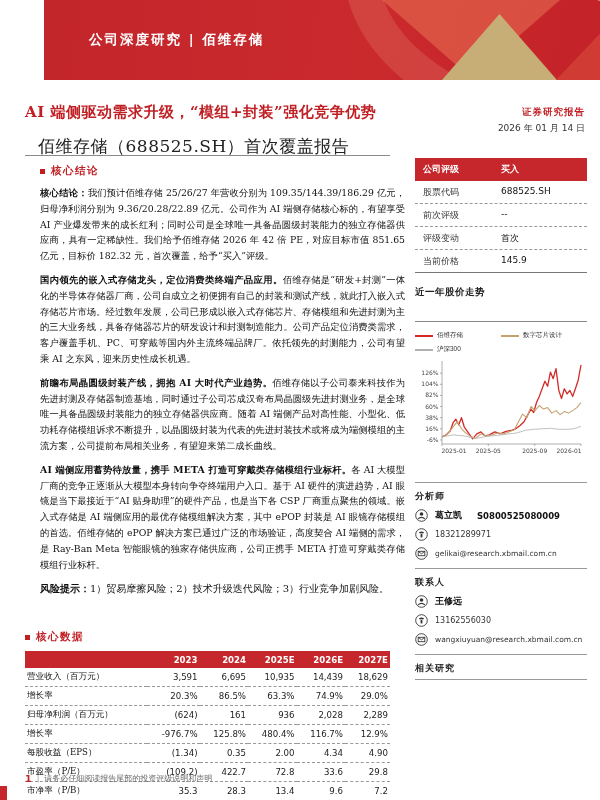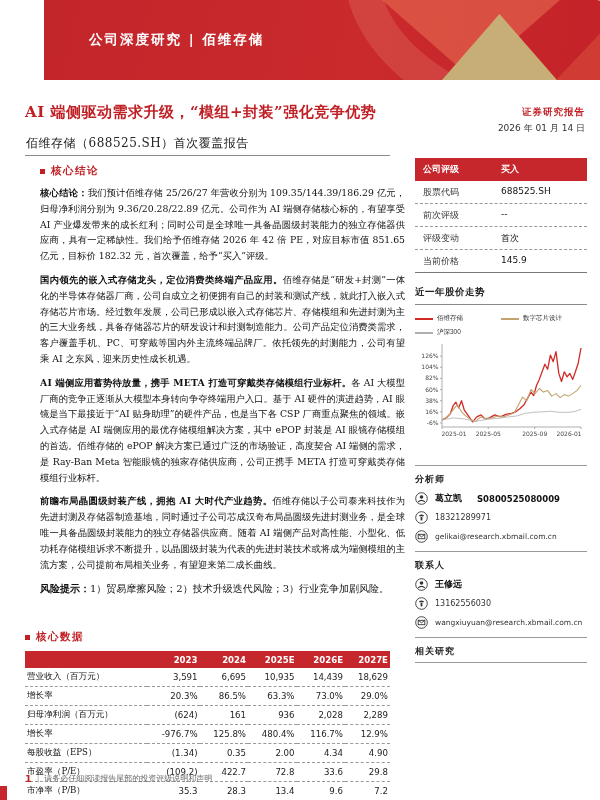--- a/index.html
+++ b/index.html
@@ -13,21 +13,21 @@
   .deco-tri-gold{position:absolute;left:398px;top:14px;width:115px;height:66px;background:#c7ae76;clip-path:polygon(50% 0,0 100%,100% 100%);}
   .deco-tri-red{position:absolute;left:512px;top:6px;width:140px;height:74px;background:#d03b33;clip-path:polygon(50% 0,0 100%,100% 100%);}
   .deco-tri-gold2{position:absolute;left:553px;top:0;width:70px;height:26px;background:#c7ae76;clip-path:polygon(0 0,100% 0,100% 100%);}
   .banner-label{position:absolute;left:45px;top:0;height:80px;display:flex;align-items:center;color:#fff;font-weight:bold;font-size:13.5px;letter-spacing:2px;z-index:3;}
 
   
   .report-title{position:absolute;left:25px;top:103px;width:370px;font-size:15px;font-weight:bold;color:#c01f24;letter-spacing:0.5px;}
   .report-meta{position:absolute;right:15px;top:106px;text-align:right;}
   .report-type{font-size:9.5px;font-weight:bold;color:#c01f24;letter-spacing:1px;}
   .report-date{font-size:9px;color:#333;margin-top:3px;font-family:"DejaVu Sans","Liberation Sans",sans-serif;}
-  .report-subtitle{position:absolute;left:26px;top:135px;font-size:12px;color:#222;letter-spacing:0.5px;}
+  .report-subtitle{position:absolute;left:38px;top:135px;font-size:17px;color:#222;letter-spacing:0.5px;}
   .subtitle-divider{position:absolute;left:25px;top:155px;width:365px;height:1px;background:#8a8a8a;}
 
   
   .left-col{position:absolute;left:40px;top:164px;width:365px;height:462px;overflow:hidden;}
   .section-header{display:flex;align-items:center;gap:6px;margin:0 0 7px 0;}
   .bullet{width:5px;height:5px;background:#c01f24;}
   .section-title{font-size:10.5px;font-weight:bold;color:#c01f24;letter-spacing:1.5px;}
   .para{font-size:9.3px;line-height:1.7;text-align:justify;margin:0 0 8px 0;}
   .para b{letter-spacing:0.2px;}
   .risk{font-size:10px;line-height:1.7;margin-top:2px;}
@@ -47,21 +47,21 @@
   .corner-marker{position:absolute;left:0;top:786px;width:7px;height:14px;background:#c5272c;}
 
   
   .sidebar{position:absolute;left:415px;top:158px;width:172px;}
   .rating-header{display:flex;background:#c5272c;color:#fff;font-weight:bold;font-size:9px;padding:5px 8px;}
   .rating-header .lbl{width:78px;}
   .rating-row{display:flex;padding:4.5px 8px;border-bottom:1px dashed #999;font-size:9px;}
   .rating-row:last-child{border-bottom:1px solid #777;}
   .rating-row .lbl{width:78px;color:#333;}
   .rating-row .val{font-family:"DejaVu Sans","Liberation Sans",sans-serif;color:#111;}
-  .chart-sec-title{margin-top:13px;font-size:9.5px;font-weight:bold;color:#222;padding-bottom:5px;border-bottom:1px solid #8a8a8a;letter-spacing:0.5px;}
+  .chart-sec-title{margin-top:13px;font-size:9.5px;font-weight:bold;color:#222;padding-bottom:22px;border-bottom:1px solid #8a8a8a;letter-spacing:0.5px;}
   .legend{margin-top:9px;display:flex;flex-wrap:wrap;row-gap:5px;font-size:6.5px;color:#333;font-family:Liberation Sans, sans-serif;}
   .legend-item{display:flex;align-items:center;gap:4px;width:50%;}
   .legend-swatch{width:18px;height:2px;}
   .chart-wrap{margin-top:2px;}
   .sb-divider{border:none;border-top:1px solid #999;margin:8px 0 0 0;}
   .sb-sec-title{font-size:9px;font-weight:bold;color:#222;margin:7px 0 4px 0;letter-spacing:1px;}
   .sb-entry{display:flex;align-items:center;gap:7px;margin:6px 0;}
   .sb-icon{flex:0 0 auto;width:13px;height:13px;}
   .sb-name{font-size:9px;font-weight:bold;color:#111;}
   .sb-id{font-size:8.5px;font-weight:bold;margin-left:8px;font-family:"DejaVu Sans","Liberation Sans",sans-serif;}
@@ -90,22 +90,22 @@
   <div class="report-subtitle">佰维存储（688525.SH）首次覆盖报告</div>
   <div class="subtitle-divider"></div>
 
   <div class="left-col">
     <div class="section-header">
       <span class="bullet"></span>
       <span class="section-title">核心结论</span>
     </div>
     <p class="para"><b>核心结论：</b><span>我们预计佰维存储 25/26/27 年营收分别为 109.35/144.39/186.29 亿元，归母净利润分别为 9.36/20.28/22.89 亿元。公司作为 AI 端侧存储核心标的，有望享受 AI 产业爆发带来的成长红利；同时公司是全球唯一具备晶圆级封装能力的独立存储器供应商，具有一定稀缺性。我们给予佰维存储 2026 年 42 倍 PE，对应目标市值 851.65 亿元，目标价 182.32 元，首次覆盖，给予“买入”评级。</span></p>
     <p class="para"><b>国内领先的嵌入式存储龙头，定位消费类终端产品应用。</b><span>佰维存储是“研发+封测”一体化的半导体存储器厂商，公司自成立之初便拥有自己的封装和测试产线，就此打入嵌入式存储芯片市场。经过数年发展，公司已形成以嵌入式存储芯片、存储模组和先进封测为主的三大业务线，具备存储器芯片的研发设计和封测制造能力。公司产品定位消费类需求，客户覆盖手机、PC、可穿戴等国内外主流终端品牌厂。依托领先的封测能力，公司有望乘 AI 之东风，迎来历史性成长机遇。</span></p>
+    <p class="para"><b>前瞻布局晶圆级封装产线，拥抱 AI 大时代产业趋势。</b><span>佰维存储以子公司泰来科技作为先进封测及存储器制造基地，同时通过子公司芯成汉奇布局晶圆级先进封测业务，是全球唯一具备晶圆级封装能力的独立存储器供应商。随着 AI 端侧产品对高性能、小型化、低功耗存储模组诉求不断提升，以晶圆级封装为代表的先进封装技术或将成为端侧模组的主流方案，公司提前布局相关业务，有望迎来第二成长曲线。</span></p>
     <p class="para"><b>AI 端侧应用蓄势待放量，携手 META 打造可穿戴类存储模组行业标杆。</b><span>各 AI 大模型厂商的竞争正逐渐从大模型本身转向争夺终端用户入口。基于 AI 硬件的演进趋势，AI 眼镜是当下最接近于“AI 贴身助理”的硬件产品，也是当下各 CSP 厂商重点聚焦的领域。嵌入式存储是 AI 端侧应用的最优存储模组解决方案，其中 ePOP 封装是 AI 眼镜存储模组的首选。佰维存储的 ePOP 解决方案已通过广泛的市场验证，高度契合 AI 端侧的需求，是 Ray-Ban Meta 智能眼镜的独家存储供应商，公司正携手 META 打造可穿戴类存储模组行业标杆。</span></p>
-    <p class="para"><b>前瞻布局晶圆级封装产线，拥抱 AI 大时代产业趋势。</b><span>佰维存储以子公司泰来科技作为先进封测及存储器制造基地，同时通过子公司芯成汉奇布局晶圆级先进封测业务，是全球唯一具备晶圆级封装能力的独立存储器供应商。随着 AI 端侧产品对高性能、小型化、低功耗存储模组诉求不断提升，以晶圆级封装为代表的先进封装技术或将成为端侧模组的主流方案，公司提前布局相关业务，有望迎来第二成长曲线。</span></p>
     <p class="risk"><b>风险提示：</b><span>1）贸易摩擦风险；2）技术升级迭代风险；3）行业竞争加剧风险。</span></p>
   </div>
 
   <div class="core-data">
     <div class="section-header">
       <span class="bullet"></span>
       <span class="section-title">核心数据</span>
     </div>
     <table class="core-table" id="core-table">
         <thead>
@@ -125,21 +125,21 @@
             <td>6,695</td>
             <td>10,935</td>
             <td>14,439</td>
             <td>18,629</td>
           </tr>
           <tr>
             <td>增长率</td>
             <td>20.3%</td>
             <td>86.5%</td>
             <td>63.3%</td>
-            <td>73.0%</td>
+            <td>74.9%</td>
             <td>29.0%</td>
           </tr>
           <tr>
             <td>归母净利润（百万元）</td>
             <td>(624)</td>
             <td>161</td>
             <td>936</td>
             <td>2,028</td>
             <td>2,289</td>
           </tr>

